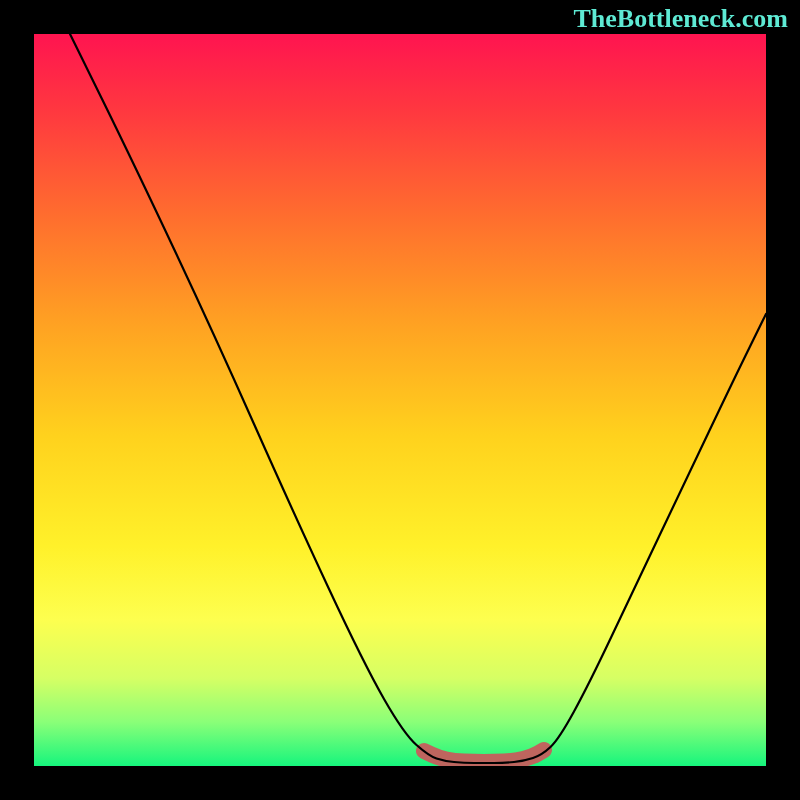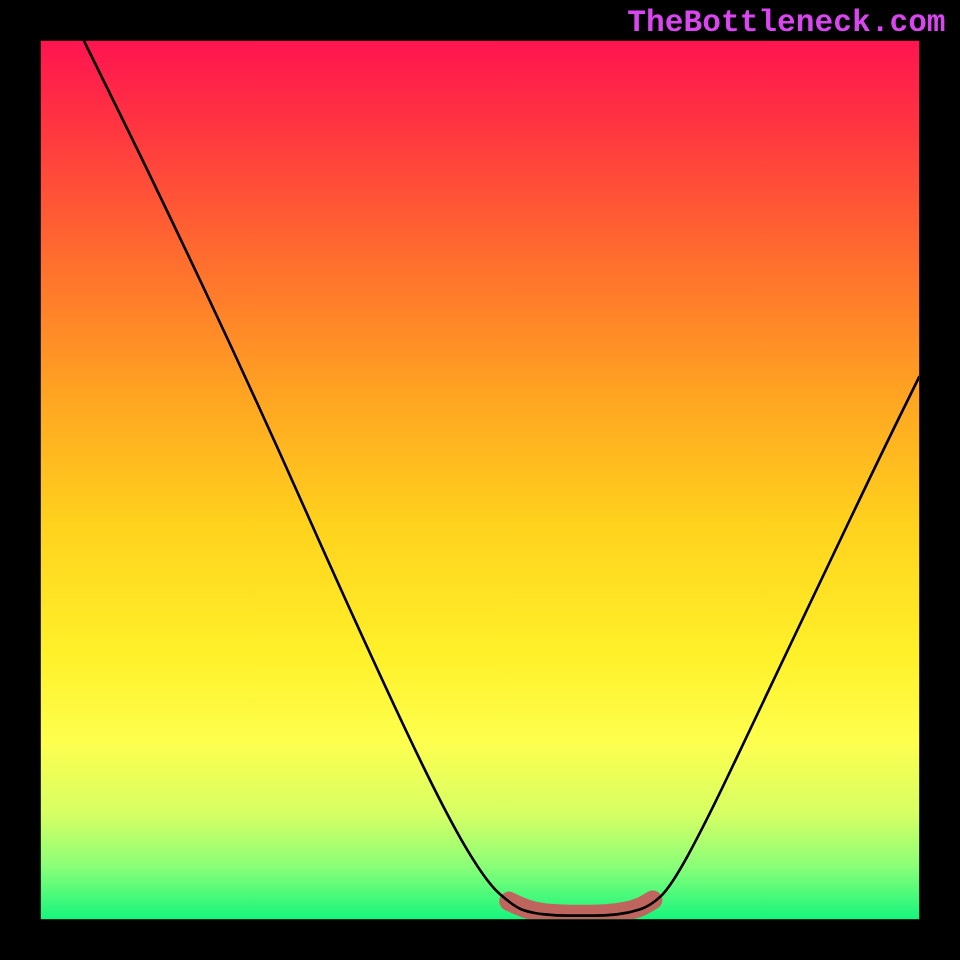--- a/index.html
+++ b/index.html
@@ -13,24 +13,24 @@
   .outer {
     position: relative;
     width: 800px;
     height: 800px;
     background: #000000;
   }
   .watermark {
     position: absolute;
     top: 4px;
     right: 12px;
-    font-family: Liberation Mono, monospace;
+    font-family: Liberation Serif, serif;
     font-size: 26px;
     font-weight: bold;
-    color: #d946ef;
+    color: #5eead4;
     letter-spacing: 0px;
     z-index: 5;
   }
   .plot {
     position: absolute;
     top: 34px;
     left: 34px;
     width: 732px;
     height: 732px;
     background: linear-gradient(to bottom,

